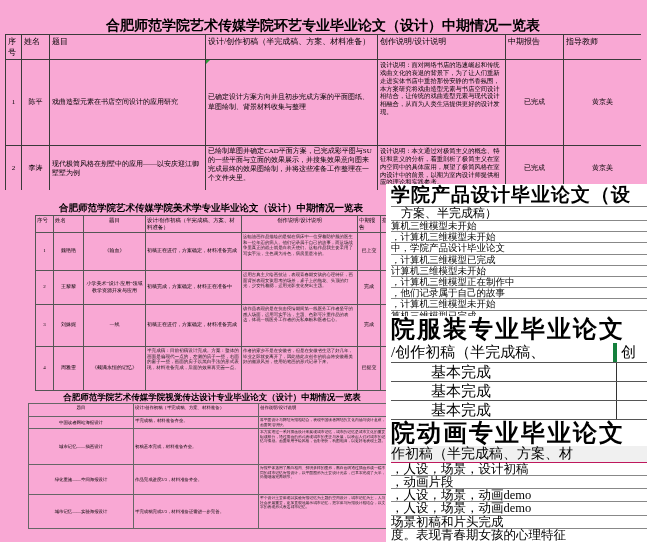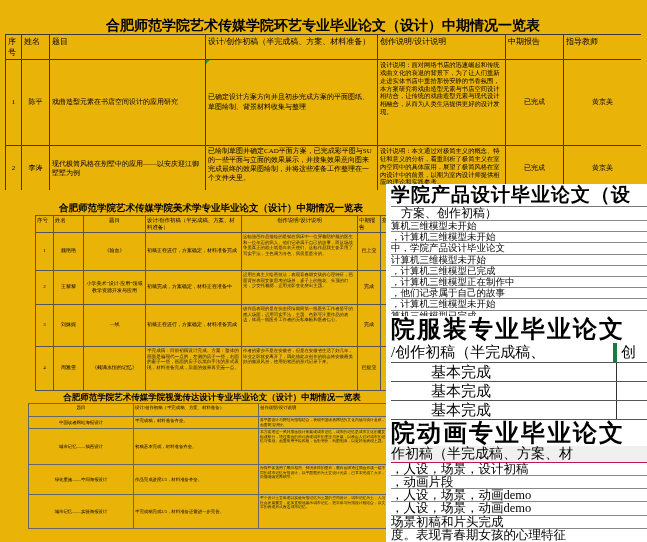--- a/index.html
+++ b/index.html
@@ -1,18 +1,18 @@
 <!DOCTYPE html>
 <html><head>
 <meta charset="utf-8">
 <style>
   * { margin:0; padding:0; box-sizing:border-box; }
   html,body { width:647px; height:542px; background:#fff; overflow:hidden;
     font-family:"Liberation Serif","DejaVu Serif",serif; color:#000; }
-  #canvas { position:relative; width:647px; height:542px; background:#eab308; overflow:hidden; }
+  #canvas { position:relative; width:647px; height:542px; background:#f9a8d4; overflow:hidden; }
 
   
   table { border-collapse:collapse; table-layout:fixed; width:100%; }
   td,th { border:1px solid #3a3a3a; vertical-align:top; overflow:hidden; font-weight:normal; text-align:left; }
 
   
   #t1 { position:absolute; left:5px; top:18px; width:636px; height:172px; overflow:hidden; }
   #t1 .title { text-align:center; font-weight:bold; font-size:14px; line-height:15px; margin-bottom:1px; }
   #t1 th { font-size:8px; padding:1px 2px; height:14px; }
   #t1 td { font-size:7px; line-height:1.3; padding:1px 2px; }
@@ -222,26 +222,26 @@
         <td class="tiny">整个设计主要体现以实验海报记忆为主题的空间设计，城市记忆为主，人与社会发展重要，更加直观地展示城市记忆，把字体与海报设计相结合，以文字的表现形式表达城市记忆。</td>
         <td></td>
       </tr>
     </tbody>
       </table>
   </div>
 
   <div id="mag">
 
     <div class="bigtitle pt">学院产品设计毕业论文（设</div>
-    <div class="psub">方案、创作初稿）</div>
+    <div class="psub">方案、半完成稿）</div>
     <div class="prow">算机三维模型未开始</div>
     <div class="prow">，计算机三维模型未开始</div>
     <div class="prow">中，学院产品设计毕业论文</div>
+    <div class="prow">，计算机三维模型已完成</div>
     <div class="prow">计算机三维模型未开始</div>
-    <div class="prow">，计算机三维模型已完成</div>
     <div class="prow">，计算机三维模型正在制作中</div>
     <div class="prow">，他们记录属于自己的故事</div>
     <div class="prow">，计算机三维模型未开始</div>
     <div class="prow">算机三维模型已完成</div>
 
     <div class="bigtitle ft">院服装专业毕业论文</div>
     <div class="fhead">
       <div class="l">/创作初稿（半完成稿、</div>
       <div class="r">创</div>
     </div>

